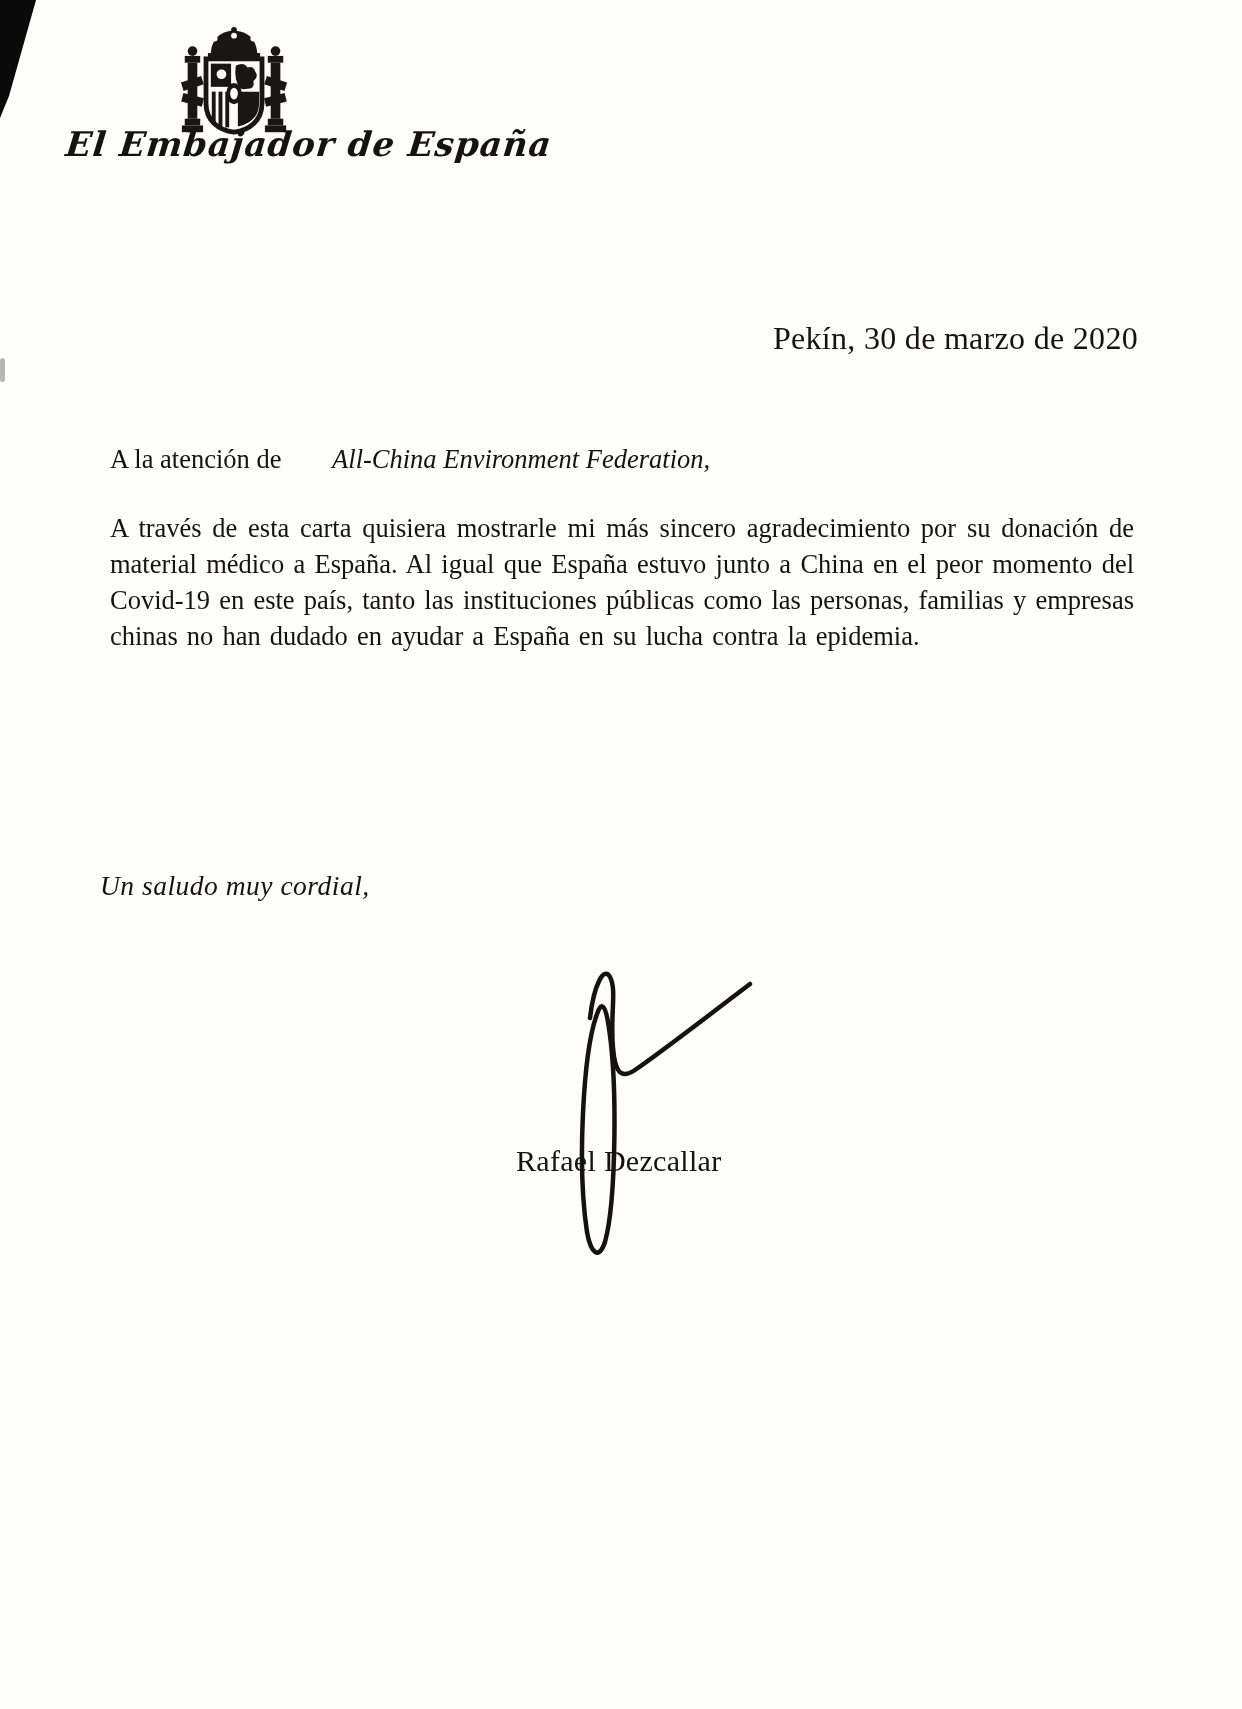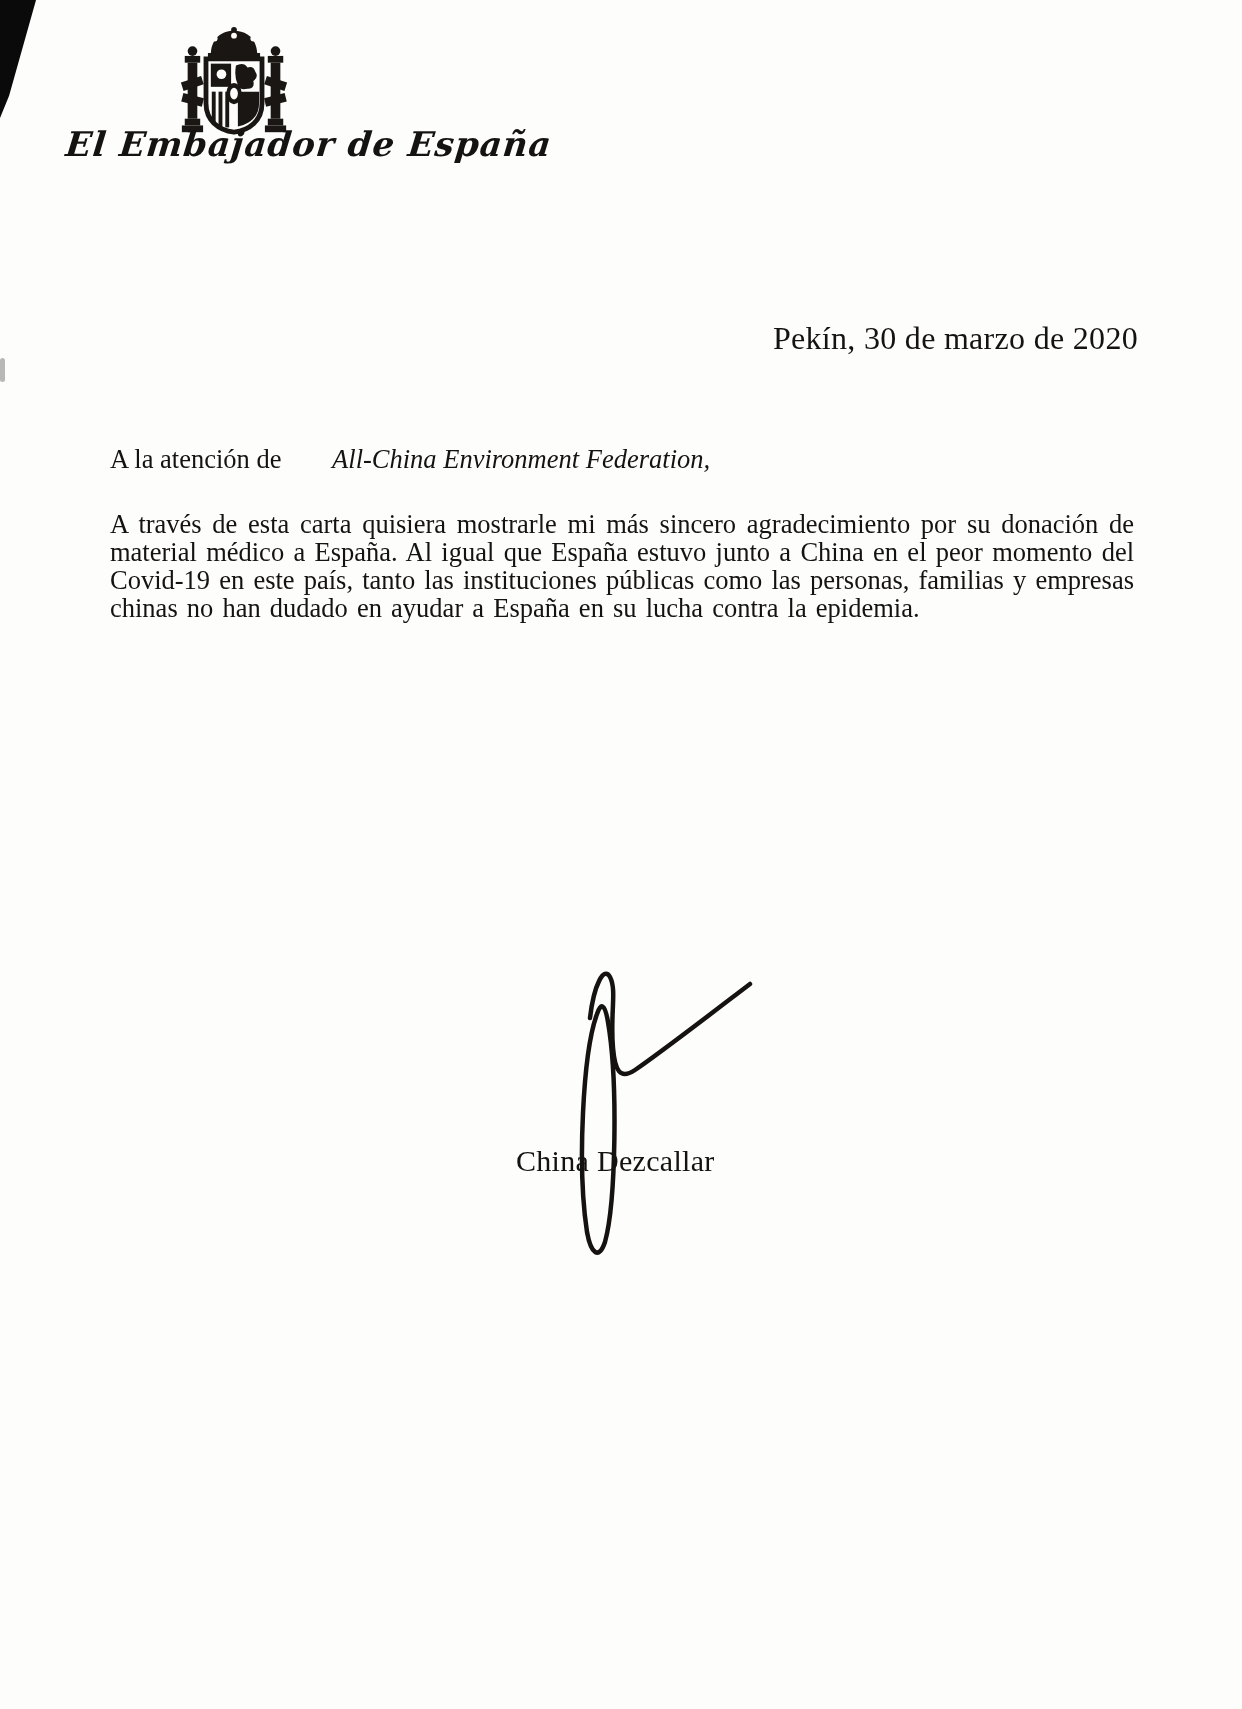--- a/index.html
+++ b/index.html
@@ -68,21 +68,21 @@
     width: 1024px;
     font-size: 26.5px;
   }
   .salutation .recipient { font-style: italic; margin-left: 44px; }
 
   .body-text {
     position: absolute;
     top: 510px; left: 110px;
     width: 1024px;
     font-size: 26.5px;
-    line-height: 28px;
+    line-height: 36px;
     text-align: justify;
     word-spacing: 2.5px;
   }
   .body-text p { margin: 0 0 37px 0; }
 
   .closing {
     position: absolute;
     top: 870px; left: 100px;
     font-size: 27.5px;
     font-style: italic;
@@ -154,23 +154,24 @@
   <div class="sender-script">El Embajador de España</div>
 
   <div class="dateline">Pekín, 30 de marzo de 2020</div>
 
   <div class="salutation"><span>A la atención de </span><span class="recipient">All-China Environment Federation,</span></div>
 
   <div class="body-text">
     <p>A través de esta carta quisiera mostrarle mi más sincero agradecimiento por su donación de material médico a España. Al igual que España estuvo junto a China en el peor momento del Covid-19 en este país, tanto las instituciones públicas como las personas, familias y empresas chinas no han dudado en ayudar a España en su lucha contra la epidemia.</p>
   </div>
 
+  <div class="closing">Un saludo muy cordial,</div>
 
   <svg class="signature" viewBox="0 0 230 328" xmlns="http://www.w3.org/2000/svg">
     <g fill="none" stroke="#15120f" stroke-width="4.5" stroke-linecap="round">
       <path d="M57,62 C43,100 37,215 47,280 C51,302 59,308 65,290 C76,250 78,128 68,70 C65,52 61,50 57,62 Z"></path>
       <path d="M50,66 C54,32 64,14 70,25 C77,38 70,62 73,96 C75,119 80,128 95,118 C120,101 168,64 210,32"></path>
     </g>
   </svg>
 
-  <div class="signature-name">China Dezcallar</div>
+  <div class="signature-name">Rafael Dezcallar</div>
 
 </div>
 
 </body></html>

